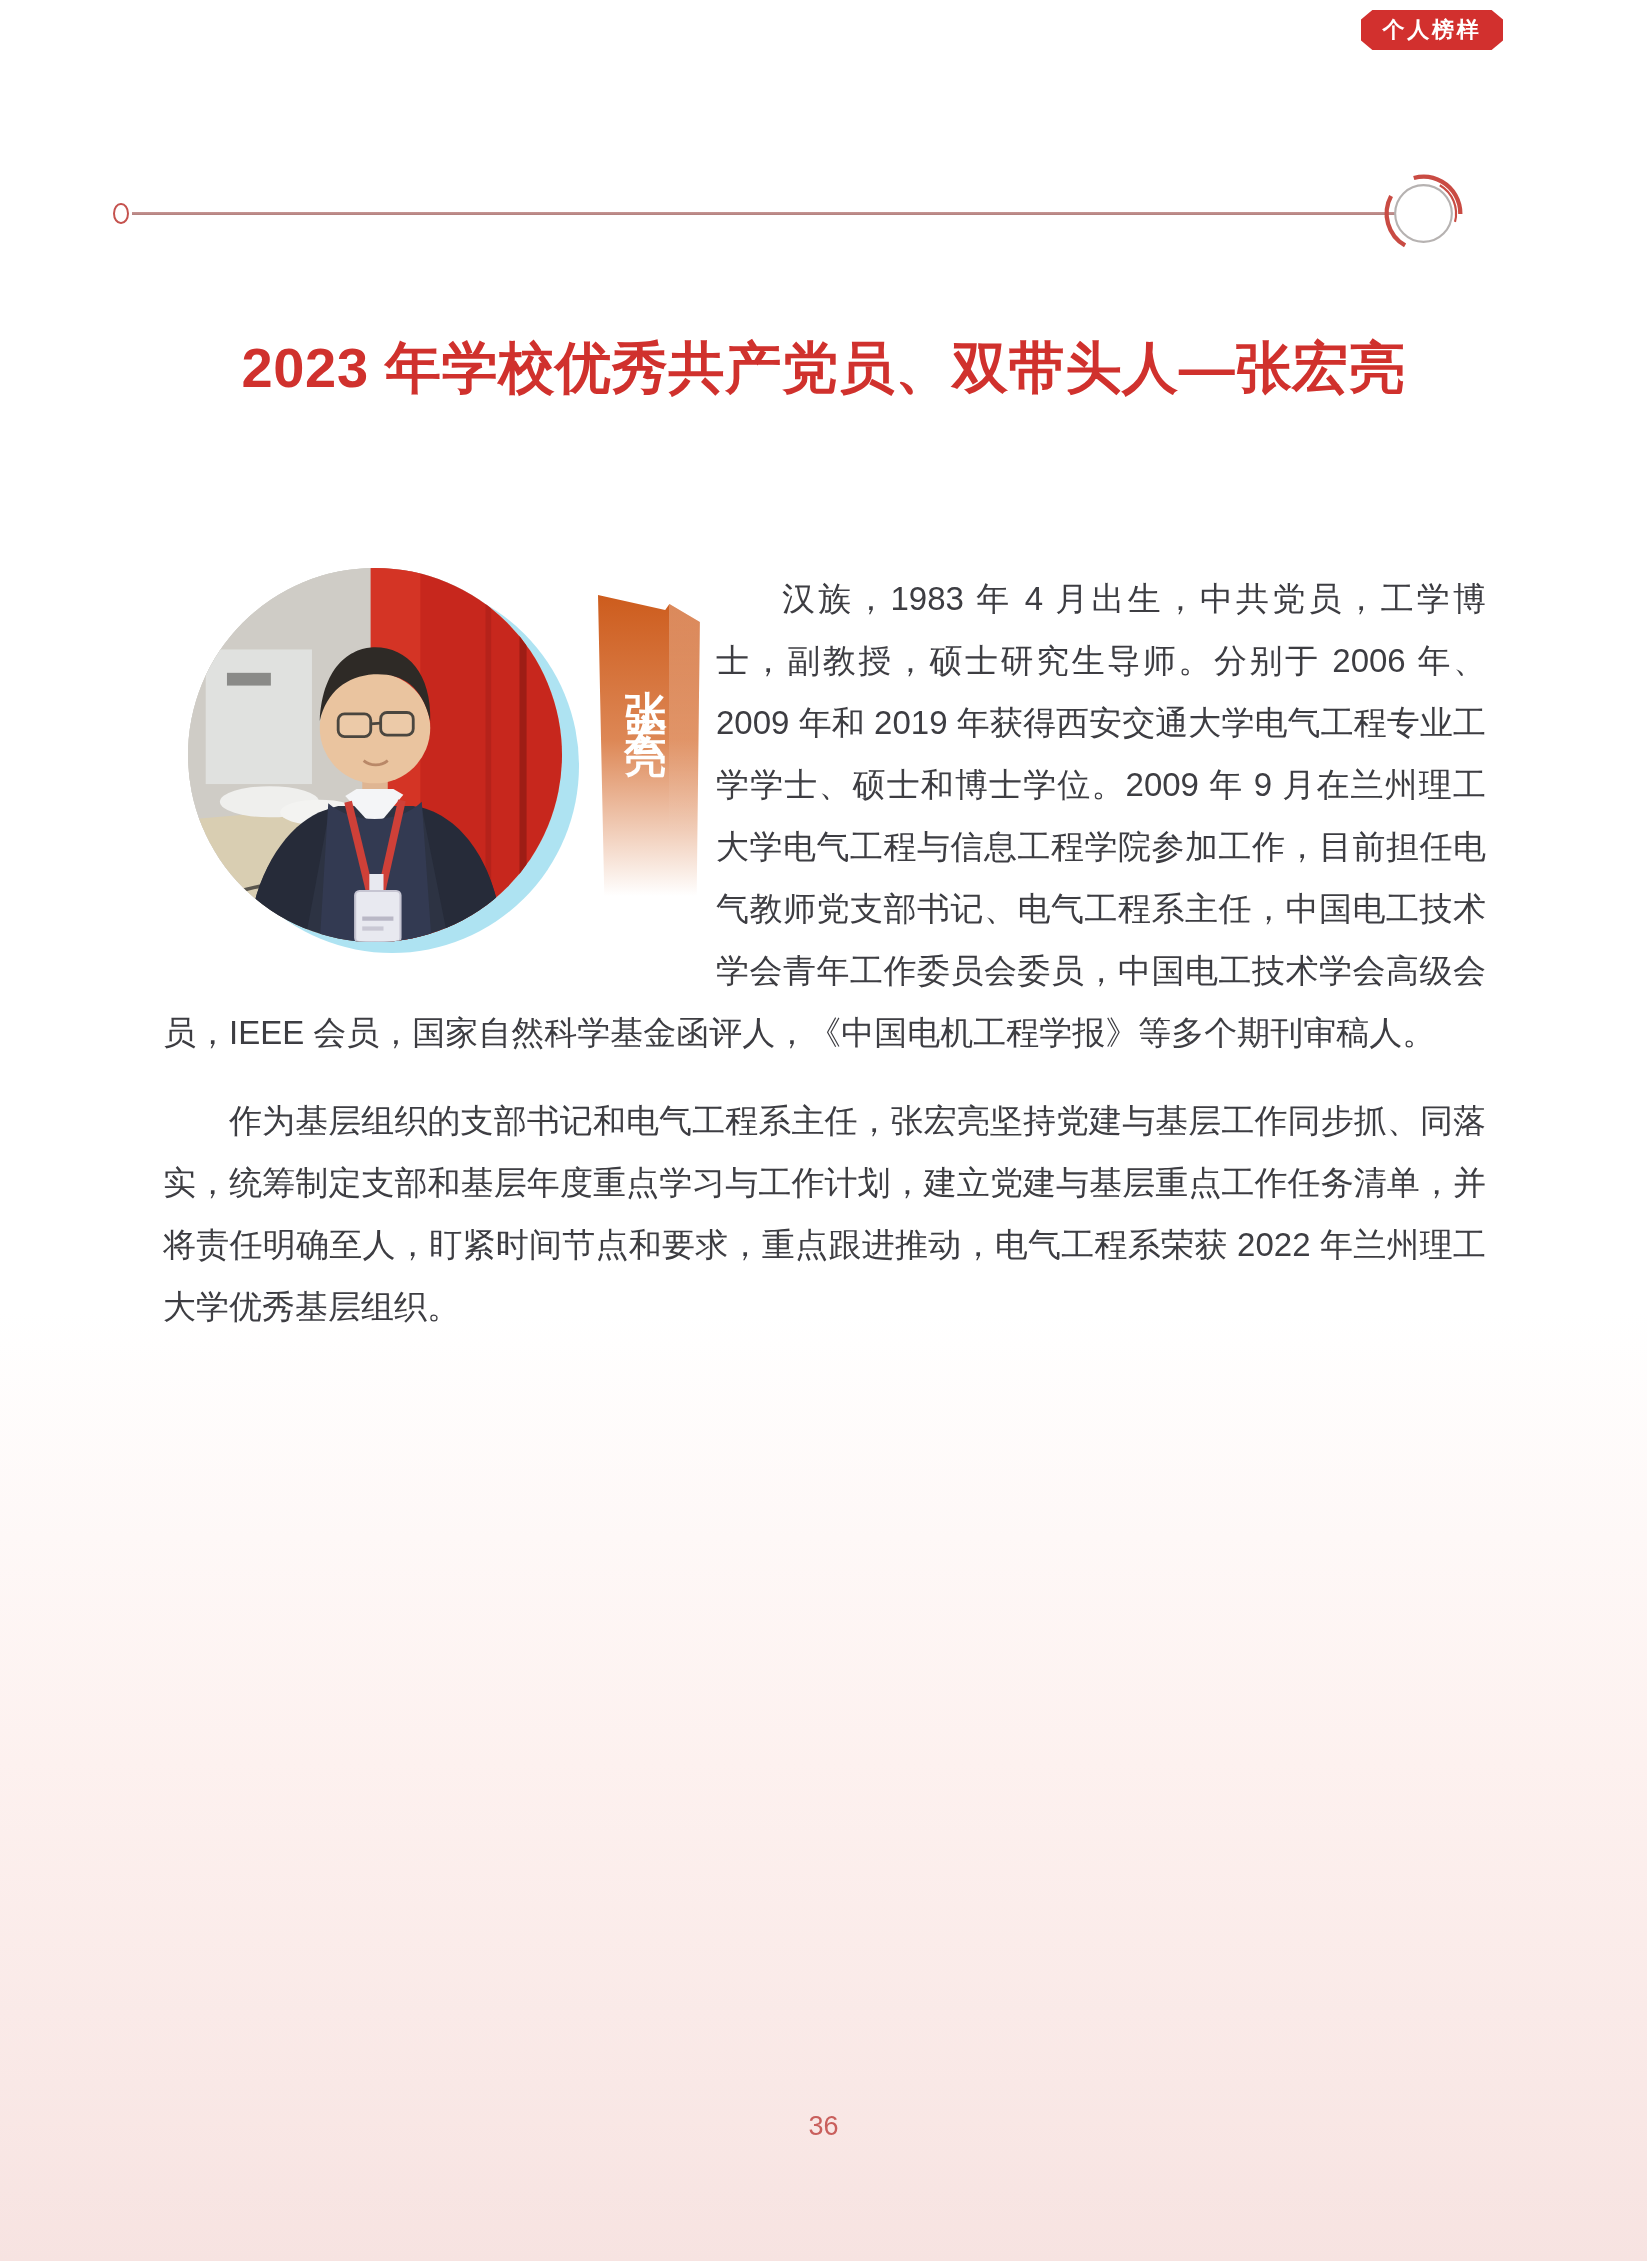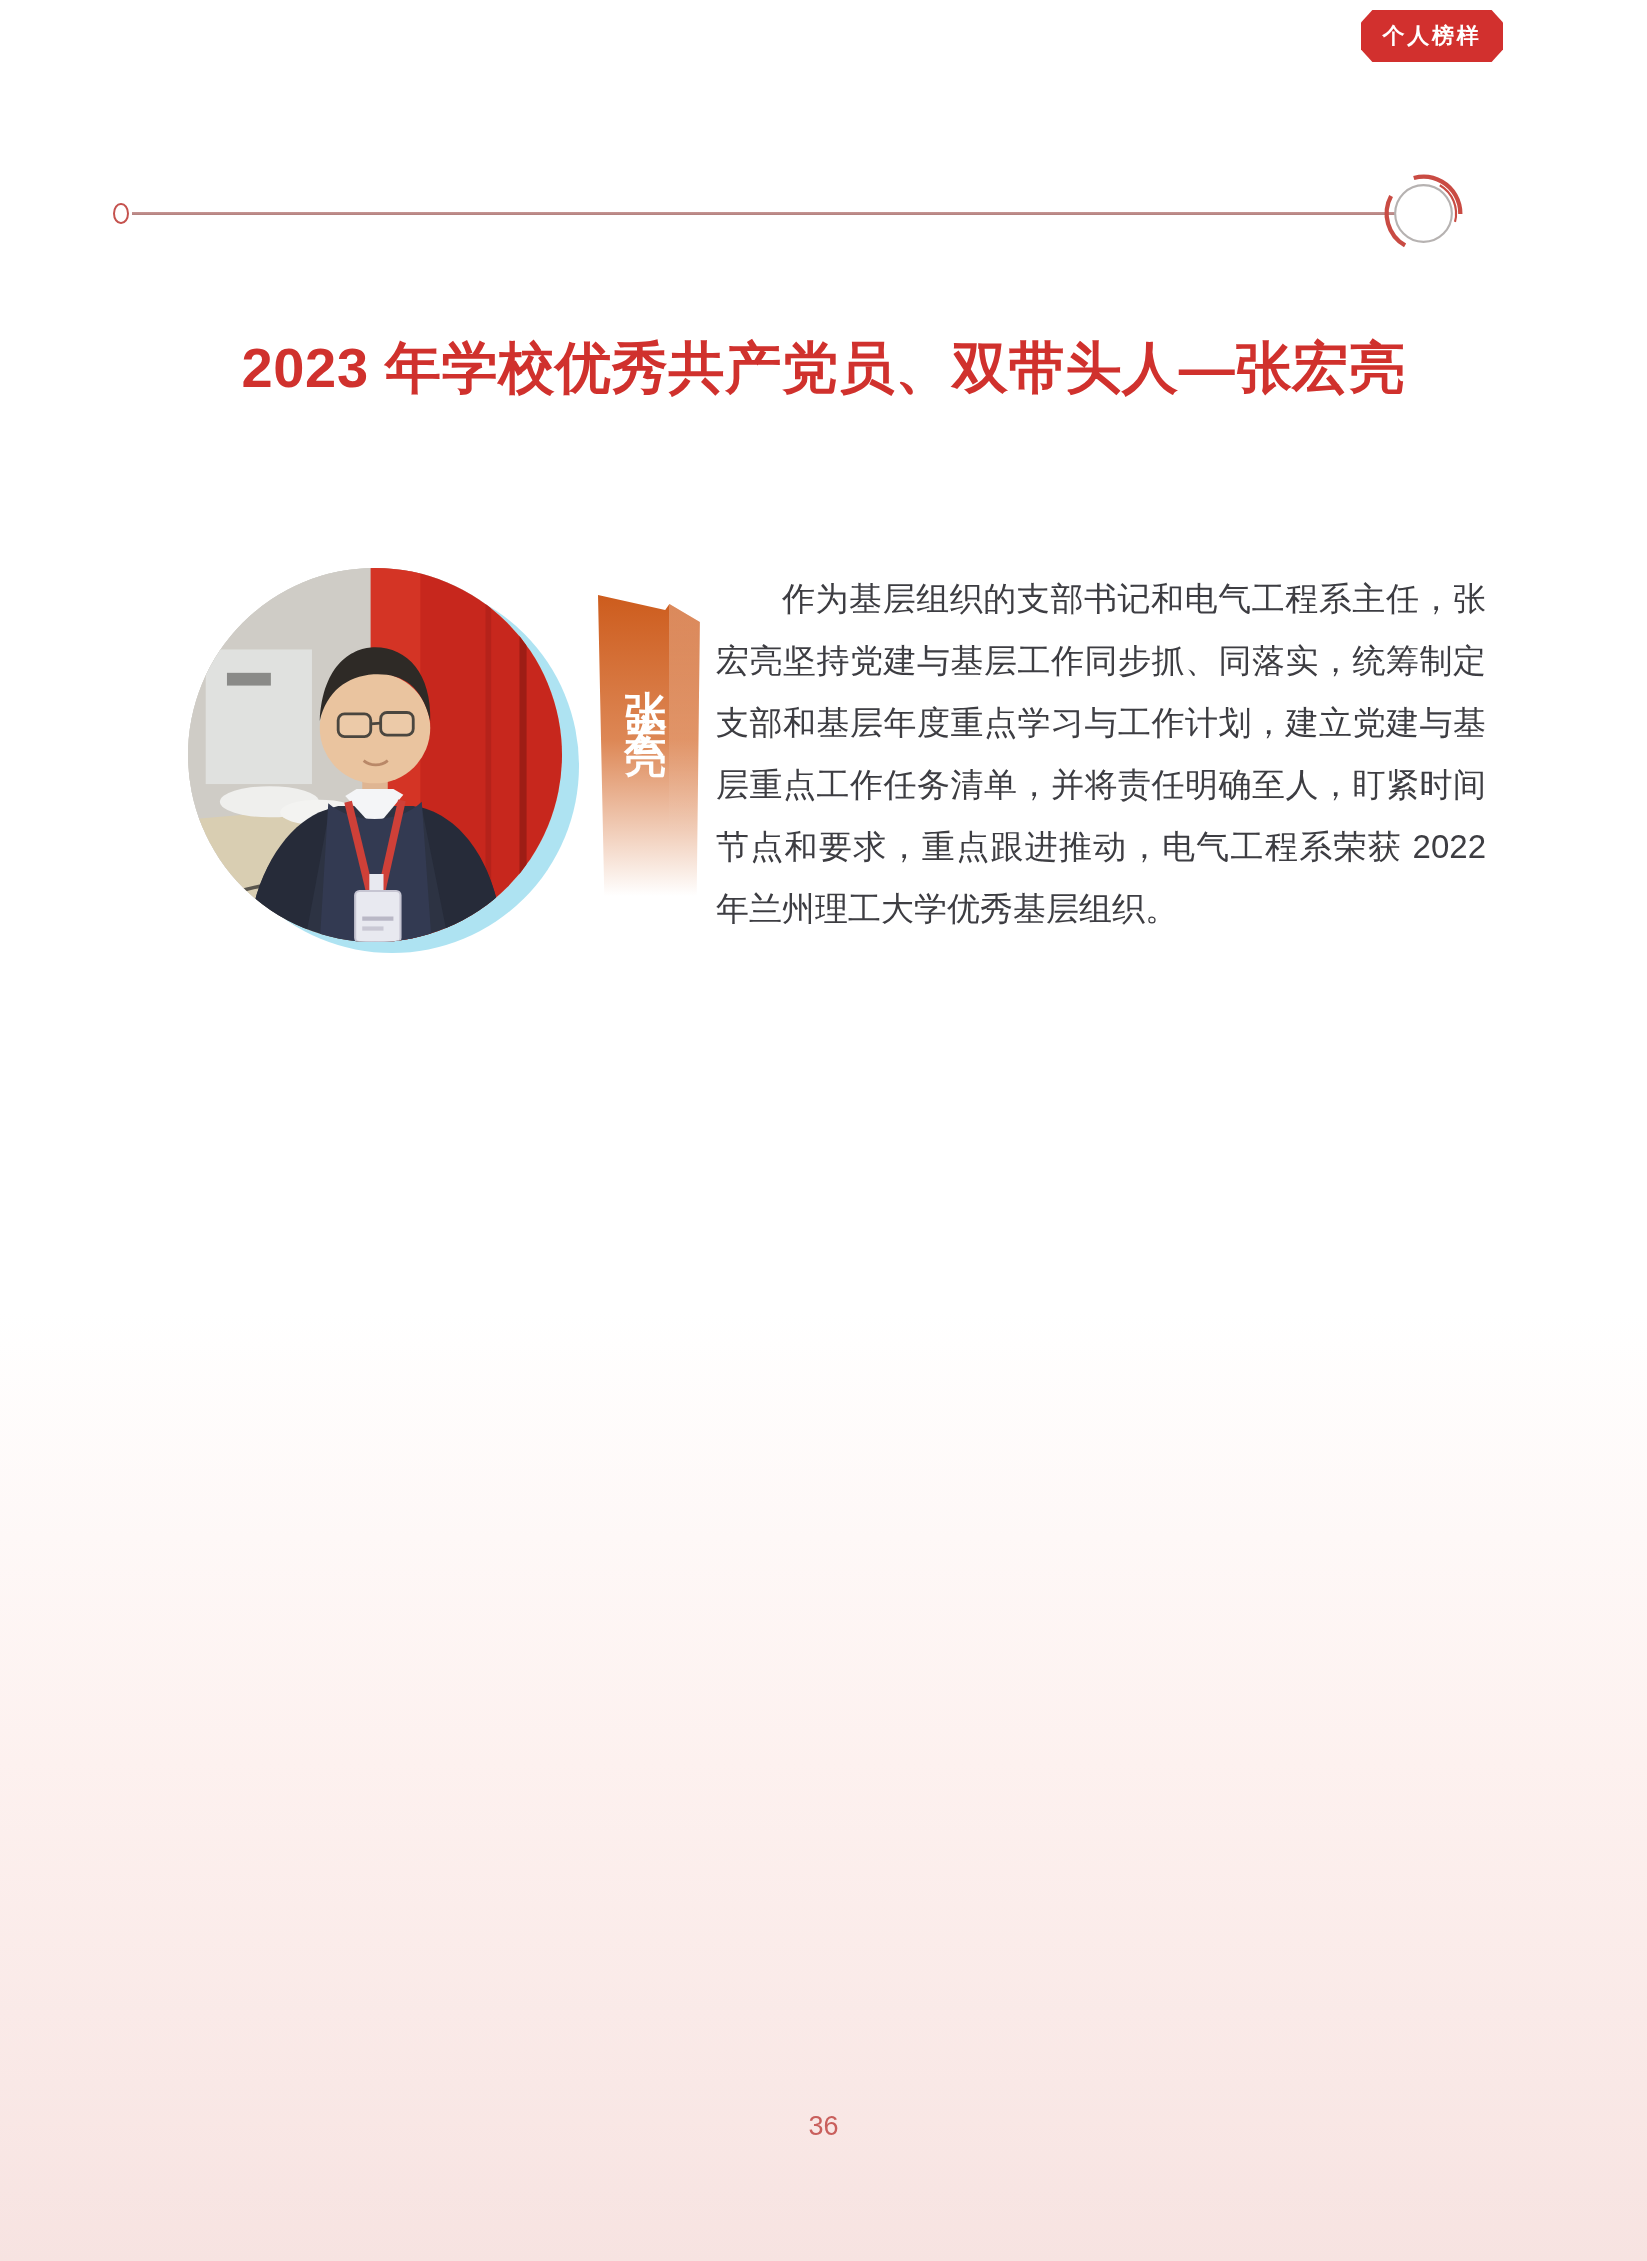--- a/index.html
+++ b/index.html
@@ -8,21 +8,21 @@
     width:1647px;height:2261px;
     margin:0 auto;
     overflow:hidden;
     background:linear-gradient(180deg,#ffffff 0%,#ffffff 58%,#fdf1ef 78%,#f7e3e1 100%);
     font-family:"Liberation Sans","DejaVu Sans",sans-serif;
     color:#3d3d42;
   }
   
   .badge{
     position:absolute;top:10px;right:144px;
-    width:142px;height:52px;
+    width:142px;height:40px;
     background:#d2302e;
     clip-path:polygon(8% 0%,92% 0%,100% 24%,100% 76%,92% 100%,8% 100%,0% 76%,0% 24%);
     color:#ffffff;font-size:22px;font-weight:bold;letter-spacing:2.8px;
     display:flex;align-items:center;justify-content:center;
   }
   
   .divider{position:absolute;left:0;top:170px;width:100%;height:92px;}
   .divider .dot{
     position:absolute;left:113px;top:33px;width:15.6px;height:21px;
     border:2.1px solid #c5524e;border-radius:50%;background:#ffffff;box-sizing:border-box;
@@ -136,19 +136,20 @@
           <path d="M258,220 L272,219" stroke="#4a463f" stroke-width="4"></path>
           <path d="M248,272 C258,280 272,280 282,272" stroke="#b98868" stroke-width="4" fill="none"></path>
         </svg>
       </div>
       <div class="banner">
         <div class="fold"></div>
         <div class="vname">张宏亮</div>
       </div>
     </div>
 
+    <p>汉族，1983 年 4 月出生，中共党员，工学博士，副教授，硕士研究生导师。分别于 2006 年、2009 年和 2019 年获得西安交通大学电气工程专业工学学士、硕士和博士学位。2009 年 9 月在兰州理工大学电气工程与信息工程学院参加工作，目前担任电气教师党支部书记、电气工程系主任，中国电工技术学会青年工作委员会委员，中国电工技术学会高级会员，IEEE 会员，国家自然科学基金函评人，《中国电机工程学报》等多个期刊审稿人。</p>
     <p>作为基层组织的支部书记和电气工程系主任，张宏亮坚持党建与基层工作同步抓、同落实，统筹制定支部和基层年度重点学习与工作计划，建立党建与基层重点工作任务清单，并将责任明确至人，盯紧时间节点和要求，重点跟进推动，电气工程系荣获 2022 年兰州理工大学优秀基层组织。</p>
   </div>
 
   <div class="pagenum">36</div>
 
 </div>
 
 
 </body></html>

